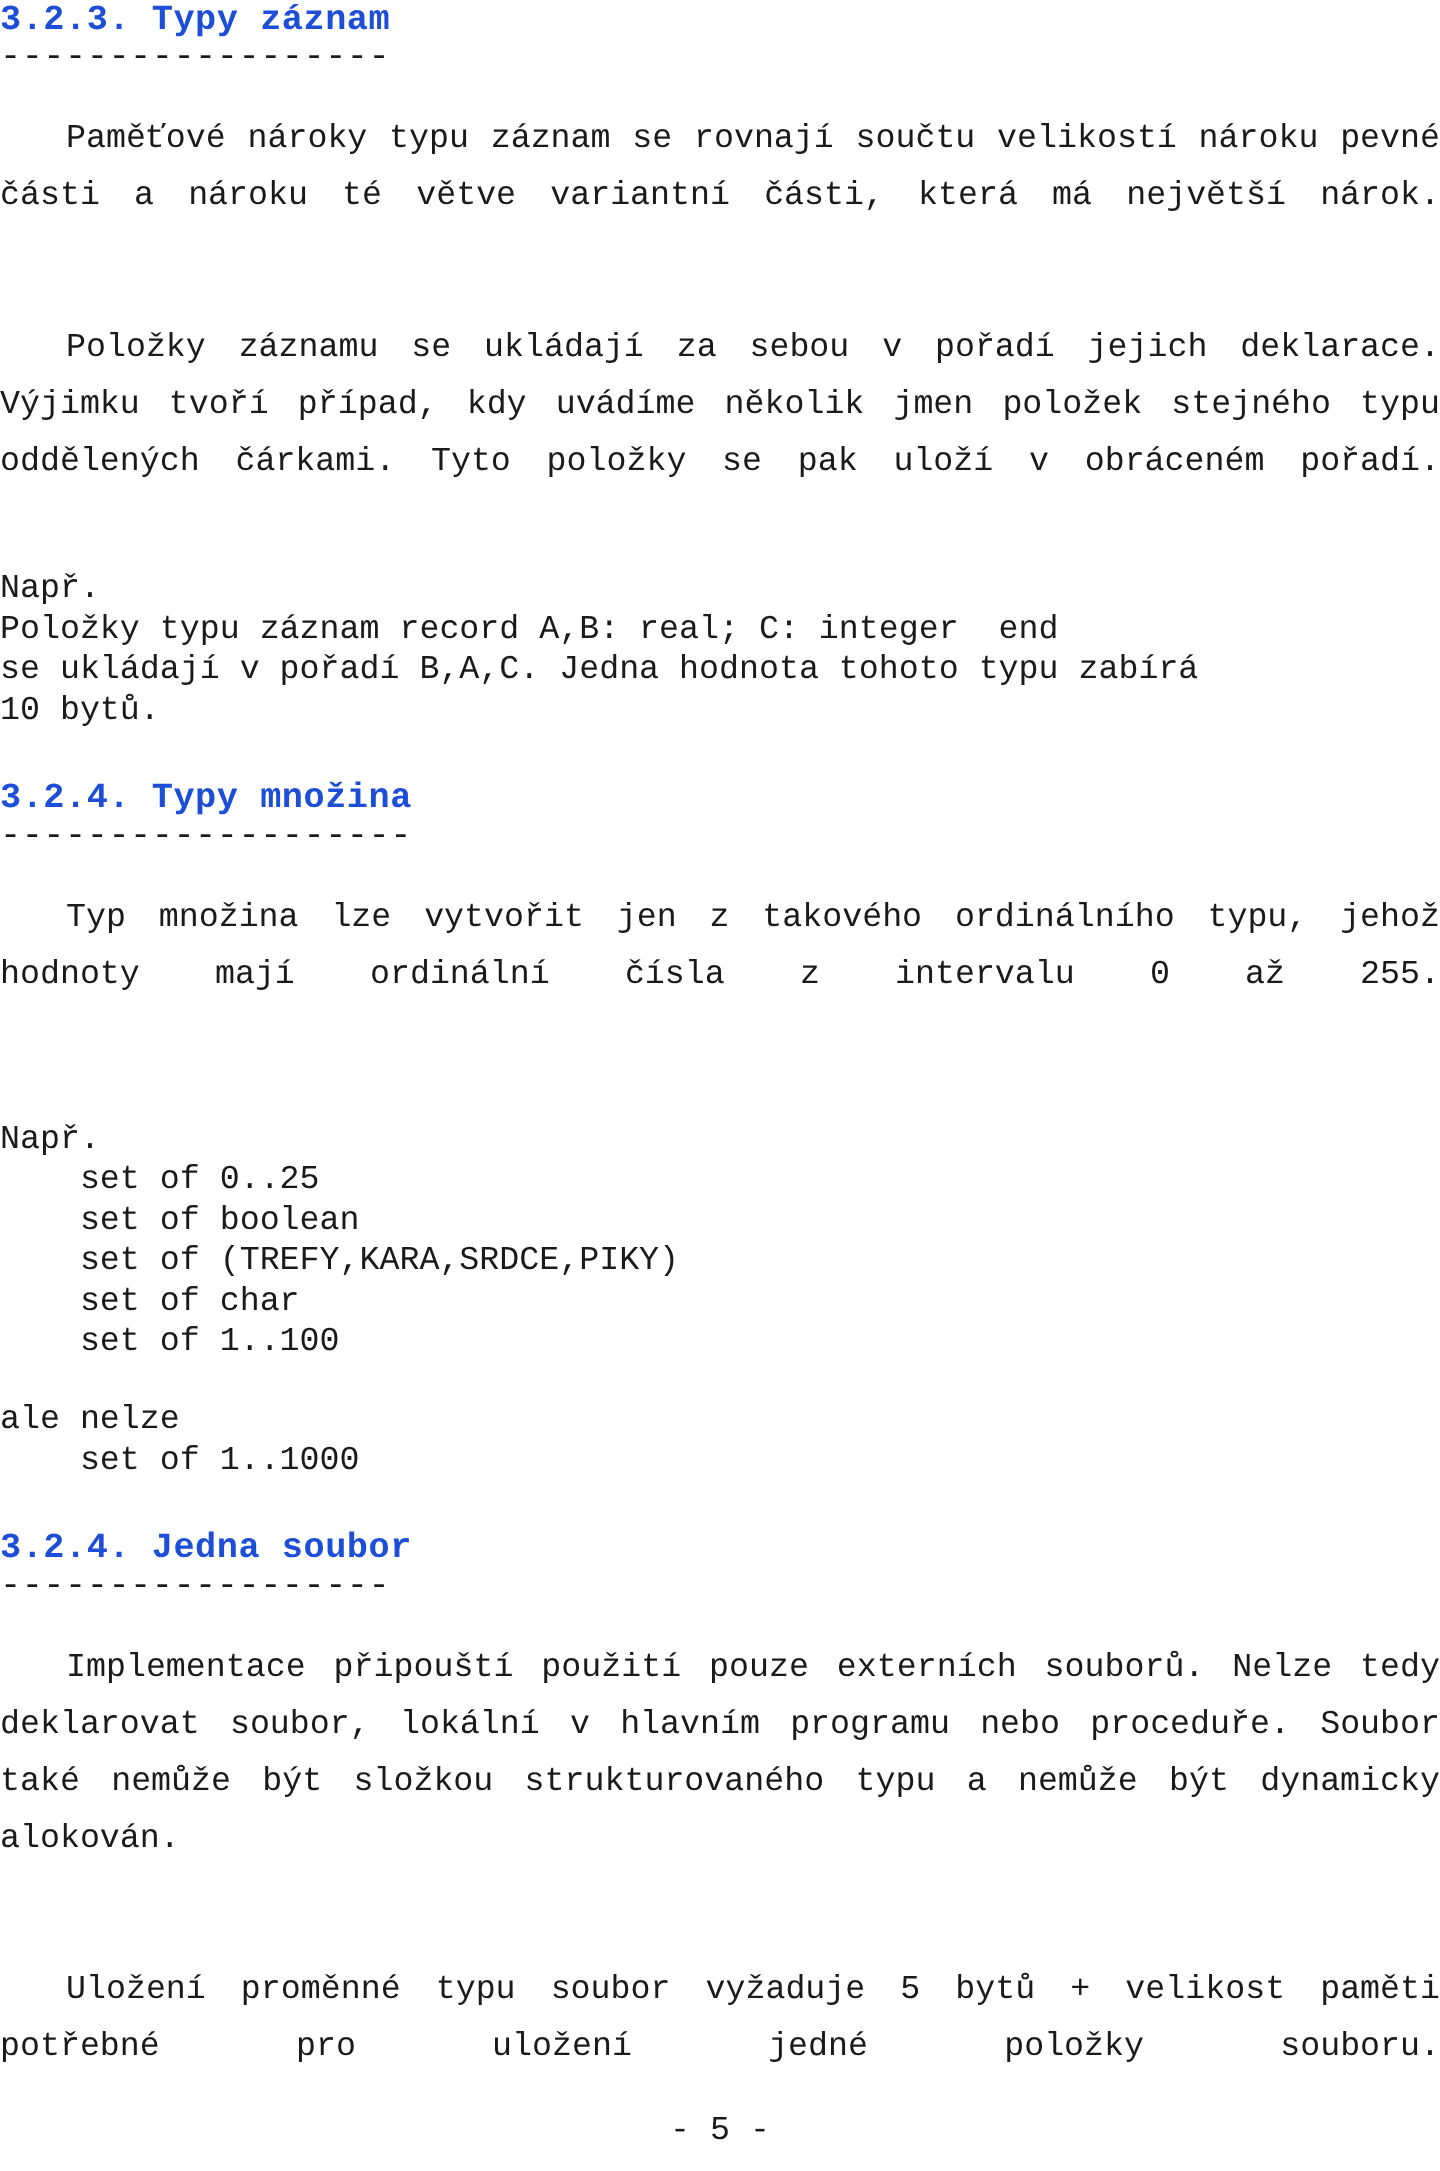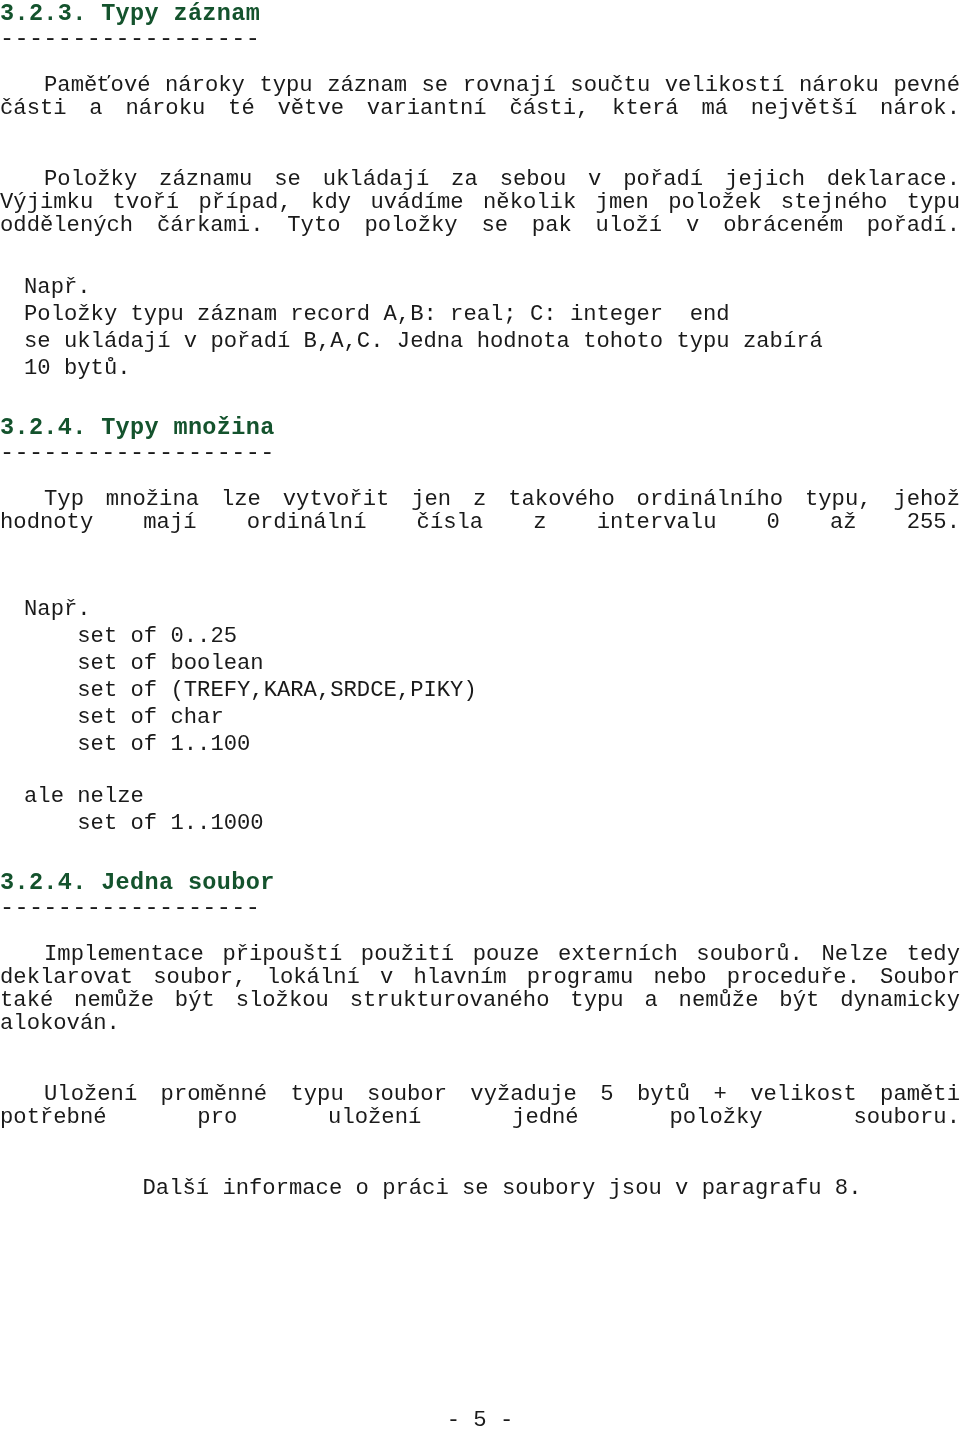--- a/index.html
+++ b/index.html
@@ -29,39 +29,39 @@
     width: 960px;
   }
 
   
   .heading {
     font-size: 23.5px;
     font-weight: bold;
     letter-spacing: 0.35px;
     line-height: 27px;
     white-space: pre;
-    color: #14532d;
+    color: #1d4ed8;
     margin: 0;
   }
   .rule {
     font-size: 23.5px;
     line-height: 24px;
     white-space: pre;
     letter-spacing: 0.35px;
     color: #1a1a1a;
     margin: 0;
     font-weight: 400;
     overflow: hidden;
     height: 22px;
   }
 
   
   .para {
     font-size: 22.2px;
-    line-height: 23px;
+    line-height: 38px;
     letter-spacing: 0px;
     text-align: justify;
     text-justify: inter-word;
     margin: 0;
     color: #1a1a1a;
     word-spacing: 0px;
     hyphens: none;
   }
   .para > span.ind { display: inline-block; width: 44px; }
   .para::after {
@@ -72,21 +72,20 @@
   .para.noj { text-align: center; }
   .para.noj::after { content: none; }
 
   
   .pre {
     font-size: 22.2px;
     line-height: 27px;
     white-space: pre;
     margin: 0;
     color: #1a1a1a;
-    padding-left: 24px;
   }
 
   .gap-sm { height: 14px; }
   .gap-md { height: 25px; }
   .gap-lg { height: 32px; }
 
   
   .footer {
     position: absolute;
     left: 0;

